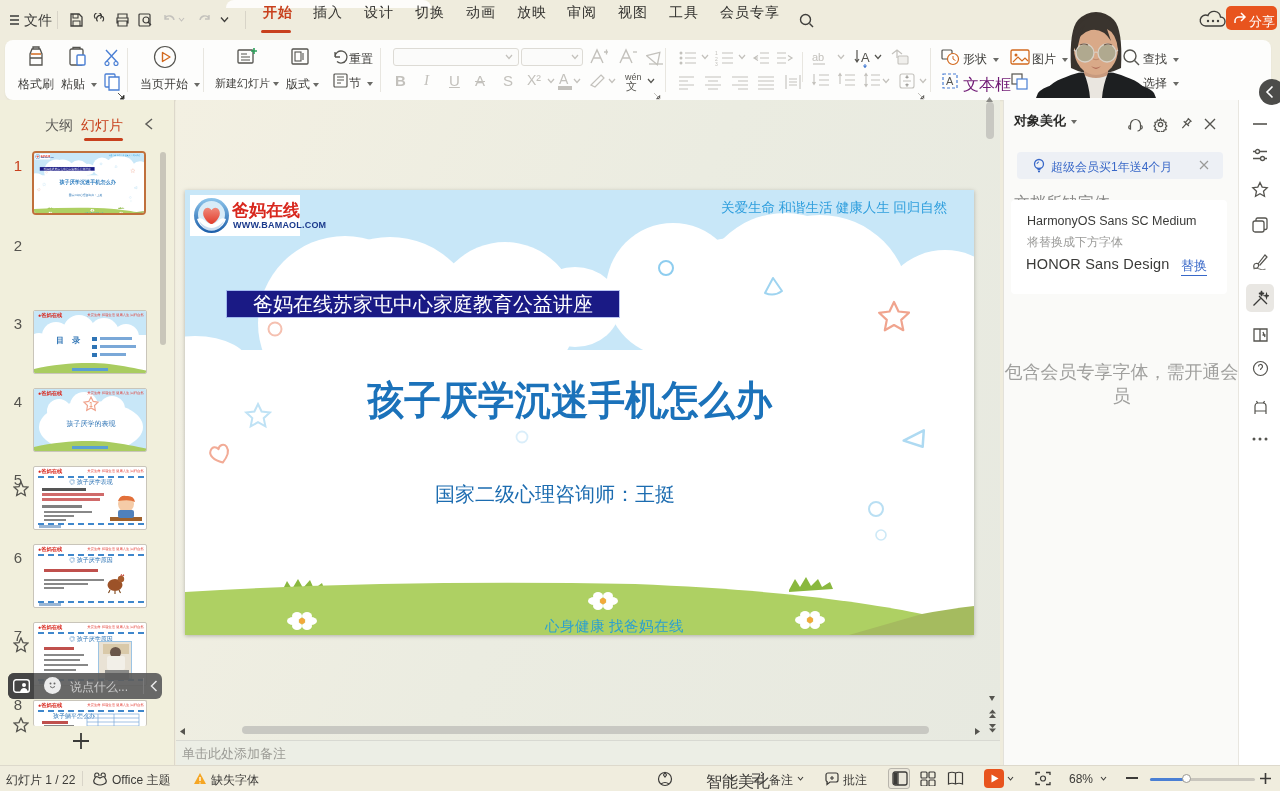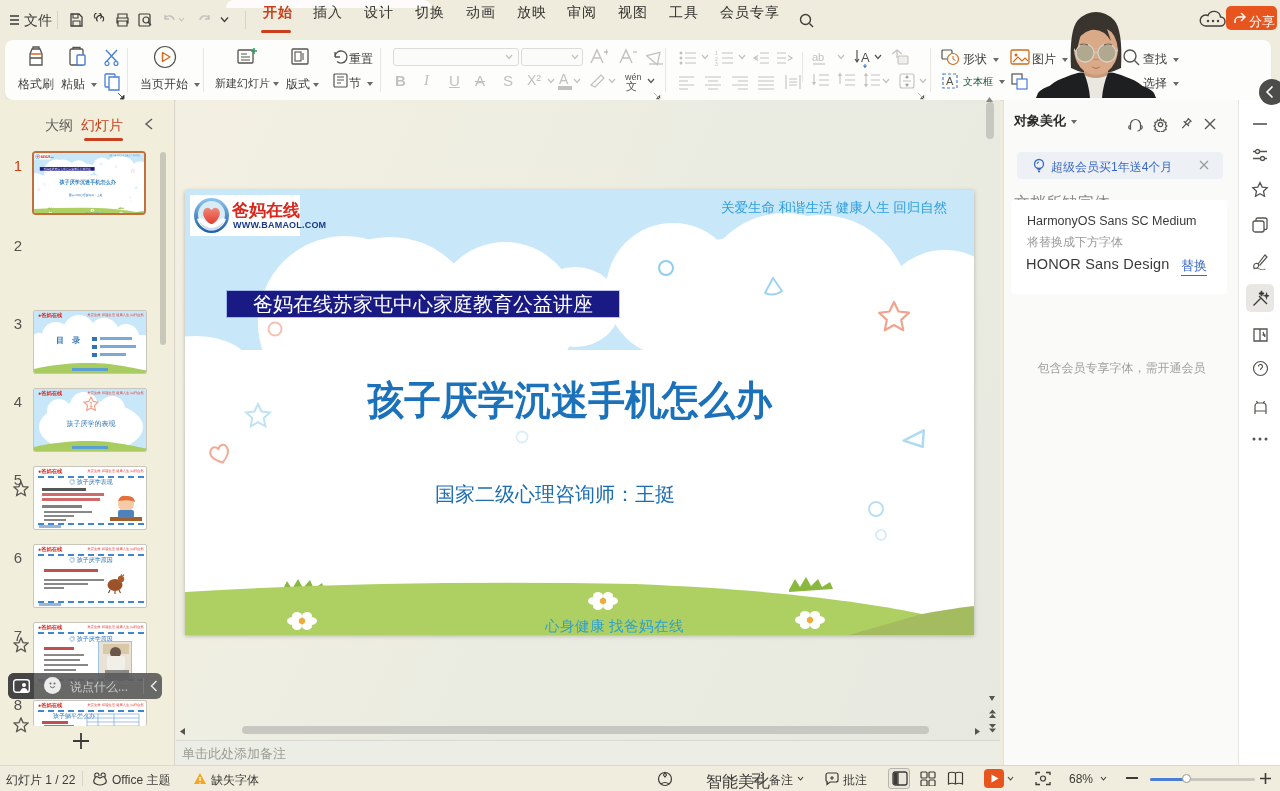--- a/index.html
+++ b/index.html
@@ -304,21 +304,21 @@
     <div class="rlabel" style="left:1027px;top:11px;color:#3f3e3b;font-size:12px">图片 <span class="caret"></span></div>
     <svg style="position:absolute;left:1117px;top:8px" width="18" height="18" viewBox="0 0 18 18">
       <circle cx="8" cy="8" r="6" fill="none" stroke="#55544f" stroke-width="1.4"></circle>
       <path d="M12.5 12.5 L17 17" stroke="#55544f" stroke-width="1.4"></path>
     </svg>
     <div class="rlabel" style="left:1138px;top:11px;color:#3f3e3b;font-size:12px">查找 <span class="caret"></span></div>
     <svg style="position:absolute;left:936px;top:32px" width="20" height="18" viewBox="0 0 20 18">
       <rect x="2" y="2" width="14" height="14" fill="none" stroke="#4a7fd4" stroke-width="1.2" stroke-dasharray="3 2"></rect>
       <text x="5" y="13" font-size="11" fill="#55544f">A</text>
     </svg>
-    <div class="rlabel" style="left:958px;top:35px;color:#14532d;font-size:10px">文本框 <span class="caret"></span></div>
+    <div class="rlabel" style="left:958px;top:35px;color:#701a75;font-size:16px">文本框 <span class="caret"></span></div>
     <svg style="position:absolute;left:1005px;top:32px" width="20" height="18" viewBox="0 0 20 18">
       <rect x="2" y="2" width="10" height="10" fill="none" stroke="#55544f" stroke-width="1.2"></rect>
       <rect x="7" y="7" width="10" height="10" fill="#fff" stroke="#4a7fd4" stroke-width="1.2"></rect>
     </svg>
     <div class="rlabel" style="left:1138px;top:35px;color:#3f3e3b;font-size:12px">选择 <span class="caret"></span></div>
   </div>
 <div id="sidebar">
   <div class="sbtab" style="left:45px">大纲</div>
   <div class="sbtab active" style="left:81px">幻灯片</div>
   <div style="position:absolute;left:84px;top:38px;width:39px;height:3px;background:#c8401d;border-radius:2px"></div>
@@ -804,21 +804,21 @@
       </svg>
   </div>
   <div style="position:absolute;left:10px;top:93px;font-size:16px;color:#8a8a88">文档所缺字体</div>
   <div style="position:absolute;left:7px;top:100px;width:216px;height:94px;background:#ffffff;border-radius:4px">
     <div style="position:absolute;left:16px;top:14px;font-size:12.5px;color:#3a3a38">HarmonyOS Sans SC Medium</div>
     <div style="position:absolute;left:16px;top:34px;font-size:12px;color:#9a9a98">将替换成下方字体</div>
     <div style="position:absolute;left:15px;top:56px;font-size:14.5px;color:#3a3a38;letter-spacing:0.2px">HONOR Sans Design</div>
     <div style="position:absolute;left:158px;top:53px;width:50px;height:24px;background:linear-gradient(90deg,rgba(255,255,255,0),#ffffff 55%)"></div>
     <div style="position:absolute;left:170px;top:57px;font-size:13px;color:#3968c8;border-bottom:1px solid #3968c8">替换</div>
   </div>
-  <div style="position:absolute;left:0;top:260px;width:235px;text-align:center;font-size:12px;color:#a0a09e">包含会员专享字体，需开通会员</div>
+  <div style="position:absolute;left:0;top:260px;width:235px;text-align:center;font-size:18px;color:#a0a09e">包含会员专享字体，需开通会员</div>
 </div>
 <div id="righticons">
   <svg style="position:absolute;left:13px;top:22px" width="16" height="4" stroke="#55544f" stroke-width="1.6">
       <path d="M1 2 H15"></path>
     </svg>
   <svg style="position:absolute;left:13px;top:47px" width="16" height="16" viewBox="0 0 16 16" fill="none" stroke="#55544f" stroke-width="1.3">
       <path d="M1 4.5 H15 M1 11.5 H15"></path>
       <circle cx="5.5" cy="4.5" r="2" fill="#fff"></circle>
       <circle cx="10.5" cy="11.5" r="2" fill="#fff"></circle>
     </svg>

